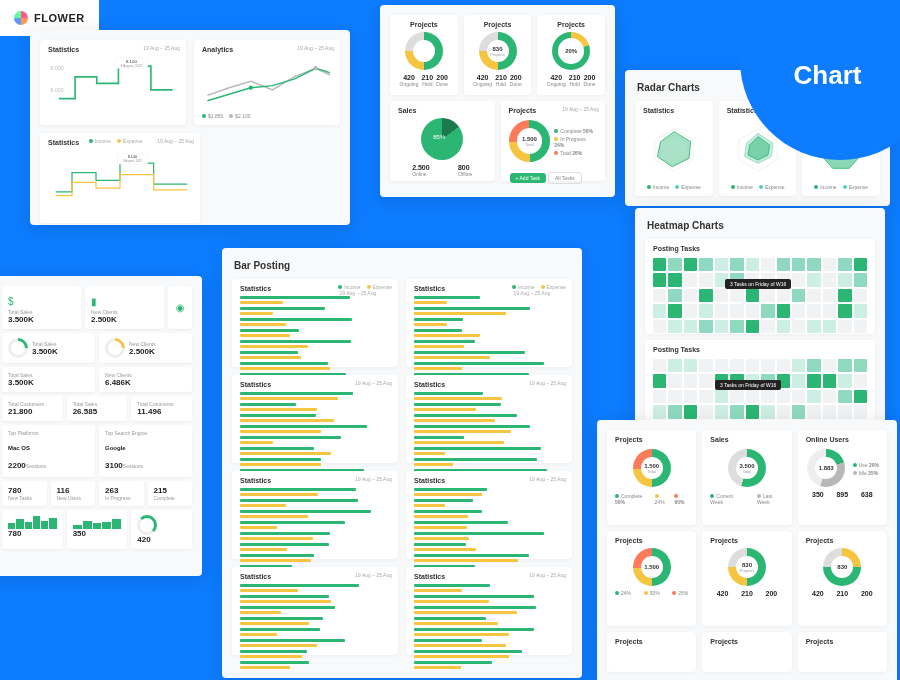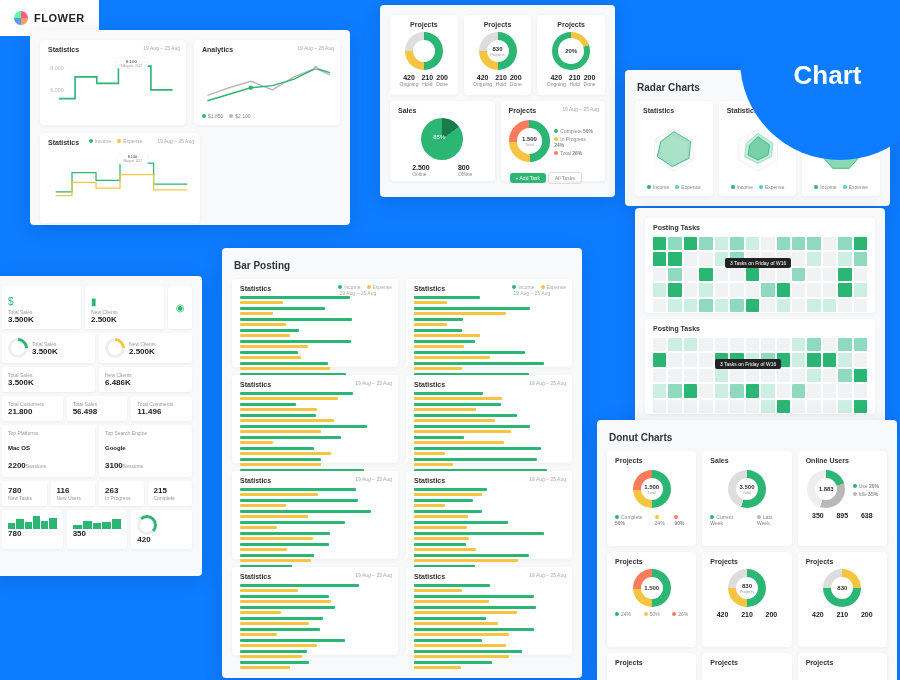--- a/index.html
+++ b/index.html
@@ -288,20 +288,21 @@
         </div>
       <div class="legend">
           <span><i class="dot green"></i><span>Income</span></span>
           <span><i class="dot teal"></i><span>Expense</span></span>
         </div>
     </div>
   </div>
 </div>
 
 <div class="panel pD">
+  <h3>Heatmap Charts</h3>
   <div class="card heat-card">
     <div class="title">Posting Tasks</div>
     <div class="heat-grid" id="hg1">
         <div class="heat-cell hc3"></div>
         <div class="heat-cell hc2"></div>
         <div class="heat-cell hc3"></div>
         <div class="heat-cell hc2"></div>
         <div class="heat-cell hc1"></div>
         <div class="heat-cell hc2"></div>
         <div class="heat-cell hc1"></div>
@@ -677,21 +678,21 @@
         <div class="val">6.486K</div>
       </div>
   </div>
   <div class="mrow">
     <div class="mcard">
         <div class="lbl">Total Customers</div>
         <div class="val">21.800</div>
       </div>
     <div class="mcard">
         <div class="lbl">Total Sales</div>
-        <div class="val">56.498</div>
+        <div class="val">26.585</div>
       </div>
     <div class="mcard">
         <div class="lbl">Total Comments</div>
         <div class="val">11.496</div>
       </div>
   </div>
   <div class="mrow">
     <div class="mcard"><div class="lbl">Top Platforms</div><b style="font-size:6px">Mac OS</b><div><span class="val">2200</span><span class="lbl">Sessions</span></div></div>
     <div class="mcard"><div class="lbl">Top Search Engine</div><b style="font-size:6px">Google</b><div><span class="val">3100</span><span class="lbl">Sessions</span></div></div>
   </div>
@@ -736,21 +737,20 @@
         <div class="val">350</div>
       </div>
     <div class="mcard">
         <div class="ring" style="border-top-color:#2bb673;border-right-color:#2bb673;"></div>
         <div class="val">420</div>
       </div>
   </div>
 </div>
 
 <div class="panel pG">
-  <h3><span>Donut Charts</span></h3>
   <div class="row">
     <div class="card">
       <div class="title">Projects</div>
       <div class="donut" style="background:conic-gradient(#2bb673 0 50%,#f5c542 50% 74%,#fc7b5b 74% 100%);margin:6px auto;">
           <div class="donut-hole">
             <span>1.500</span>
             <small>Total</small>
           </div>
         </div>
       <div class="legend" style="justify-content:space-between;">

